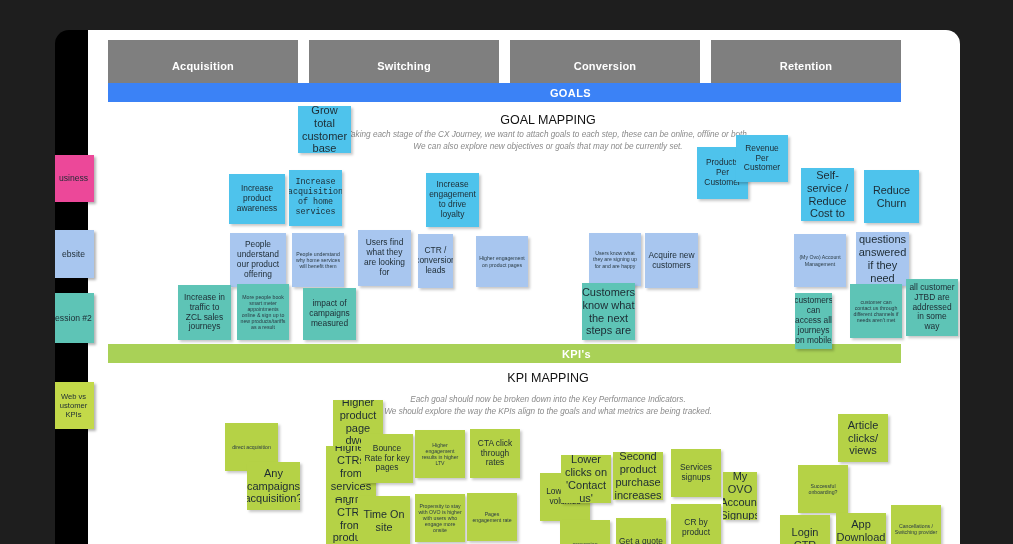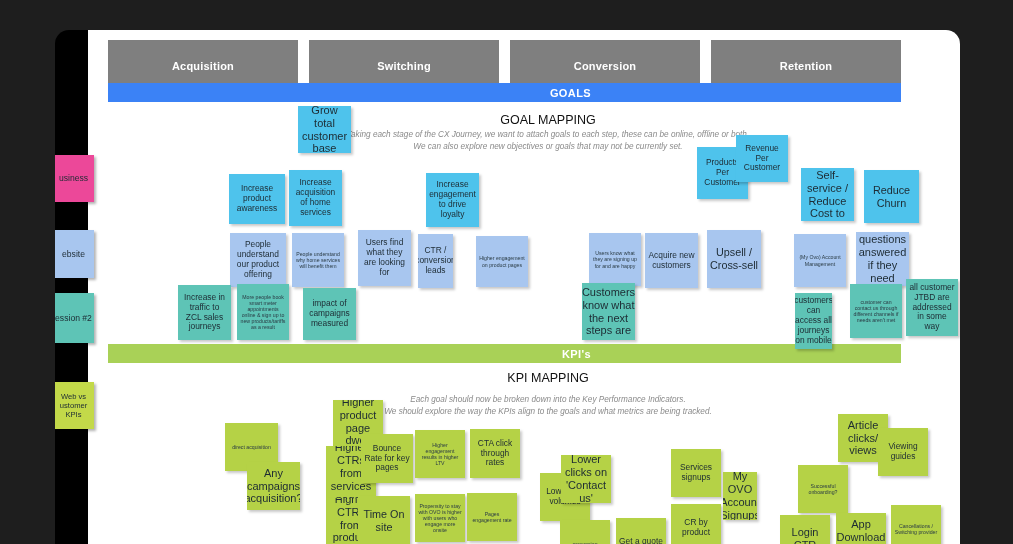--- a/index.html
+++ b/index.html
@@ -82,21 +82,21 @@
       <div class="sec-sub" style="left:200px;top:364px;width:520px;white-space:pre-line;">Each goal should now be broken down into the Key Performance Indicators.
 We should explore the way the KPIs align to the goals and what metrics are being tracked.</div>
 
       <div class="note c-cyan t-s" style="left:210px;top:76px;width:53px;height:47px;">
         <span>Grow total customer base</span>
         </div>
 
       <div class="note c-cyan t-m" style="left:141px;top:144px;width:56px;height:50px;">
         <span>Increase product awareness</span>
         </div>
-      <div class="note c-cyan t-m" style="left:201px;top:140px;width:53px;height:56px;">
+      <div class="note c-cyan t-m" style="left:201px;top:140px;width:53px;height:56px;font-family:Liberation Mono, monospace;">
         <span>Increase acquisition of home services</span>
         </div>
       <div class="note c-cyan t-m" style="left:338px;top:143px;width:53px;height:54px;">
         <span>Increase engagement to drive loyalty</span>
         </div>
       <div class="note c-cyan t-m" style="left:609px;top:117px;width:51px;height:52px;">
         <span>Products Per Customer</span>
         </div>
       <div class="note c-cyan t-m" style="left:648px;top:105px;width:52px;height:47px;">
         <span>Revenue Per Customer</span>
@@ -122,23 +122,20 @@
         </div>
       <div class="note c-blue t-xs" style="left:388px;top:206px;width:52px;height:51px;">
         <span>Higher engagement on product pages</span>
         </div>
       <div class="note c-blue t-xs" style="left:501px;top:203px;width:52px;height:53px;">
         <span>Users know what they are signing up for and are happy</span>
         </div>
       <div class="note c-blue t-m" style="left:557px;top:203px;width:53px;height:55px;">
         <span>Acquire new customers</span>
         </div>
-      <div class="note c-blue t-l" style="left:619px;top:200px;width:54px;height:58px;">
-        <span>Upsell / Cross-sell</span>
-        </div>
       <div class="note c-blue t-xs" style="left:706px;top:204px;width:52px;height:53px;">
         <span>(My Ovo) Account Management</span>
         </div>
       <div class="note c-blue t-s" style="left:768px;top:202px;width:53px;height:54px;">
         <span>Get their questions answered if they need help</span>
         </div>
 
       <div class="note c-teal t-m" style="left:90px;top:255px;width:53px;height:55px;">
         <span>Increase in traffic to ZCL sales journeys</span>
         </div>
@@ -198,39 +195,39 @@
 
       <div class="note c-lime t-m" style="left:452px;top:443px;width:50px;height:48px;">
         <span>Lower call volumes</span>
         </div>
       <div class="note c-lime t-s" style="left:473px;top:425px;width:50px;height:48px;">
         <span>Lower clicks on 'Contact us'</span>
         </div>
       <div class="note c-lime t-xs" style="left:472px;top:490px;width:50px;height:48px;">
         <span>conversion</span>
         </div>
+      <div class="note c-lime t-s" style="left:525px;top:422px;width:50px;height:48px;">
+        <span>Second product purchase increases</span>
+        </div>
       <div class="note c-lime t-m" style="left:528px;top:488px;width:50px;height:48px;">
         <span>Get a quote</span>
         </div>
       <div class="note c-lime t-m" style="left:583px;top:419px;width:50px;height:48px;">
         <span>Services signups</span>
         </div>
       <div class="note c-lime t-m" style="left:583px;top:474px;width:50px;height:48px;">
         <span>CR by product</span>
         </div>
       <div class="note c-lime t-s" style="left:635px;top:442px;width:34px;height:48px;">
         <span>My OVO Account Signups</span>
         </div>
 
       <div class="note c-lime t-s" style="left:750px;top:384px;width:50px;height:48px;">
         <span>Article clicks/ views</span>
         </div>
-      <div class="note c-lime t-m" style="left:790px;top:398px;width:50px;height:48px;">
-        <span>Viewing guides</span>
-        </div>
       <div class="note c-lime t-xs" style="left:710px;top:435px;width:50px;height:48px;">
         <span>Successful onboarding?</span>
         </div>
       <div class="note c-lime t-s" style="left:692px;top:485px;width:50px;height:48px;">
         <span>Login CTR</span>
         </div>
       <div class="note c-lime t-s" style="left:748px;top:483px;width:50px;height:48px;">
         <span>App Download (CTR?)</span>
         </div>
       <div class="note c-lime t-xs" style="left:803px;top:475px;width:50px;height:48px;">

